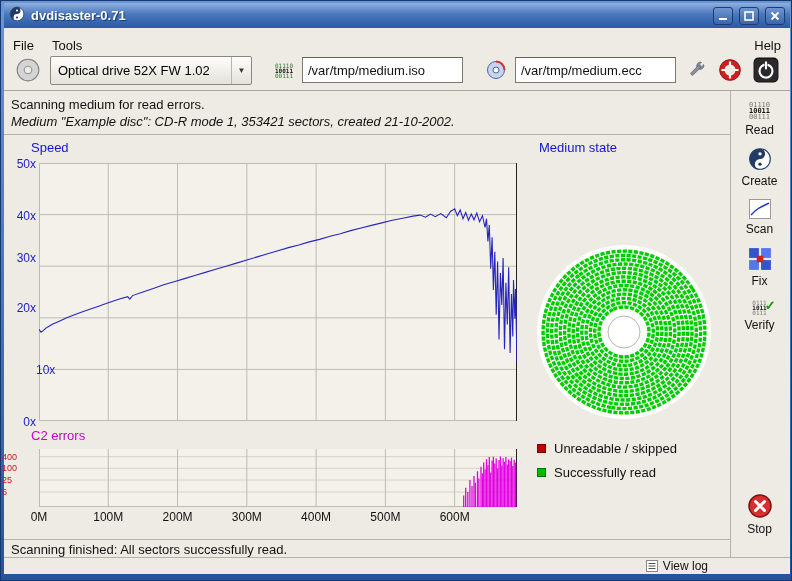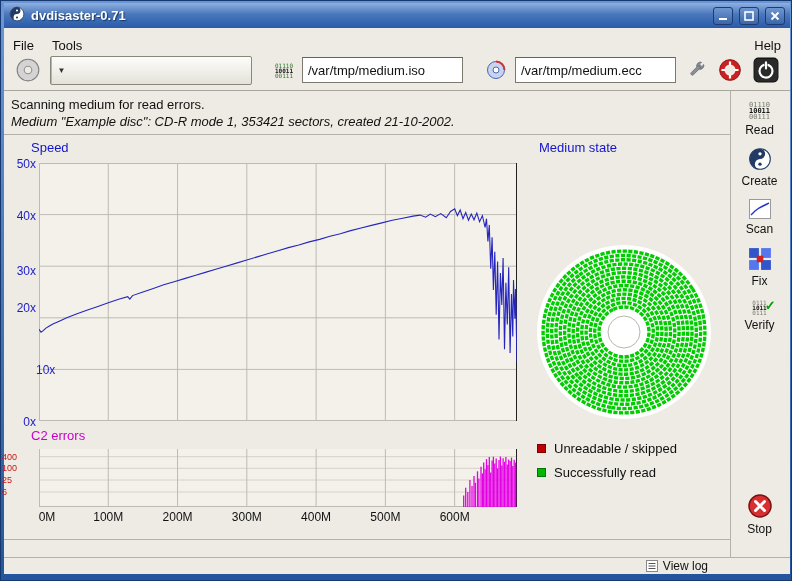--- a/index.html
+++ b/index.html
@@ -95,20 +95,21 @@
   </div>
 
   <div class="toolbar">
     <button class="tool-btn">
       <svg width="26" height="26" viewBox="0 0 24 24">
         <circle cx="12" cy="12" r="10" fill="#d4d4d4" stroke="#808080"></circle>
         <circle cx="12" cy="12" r="3.5" fill="#edebe3" stroke="#909090"></circle>
       </svg>
     </button>
     <div class="combo">
+      <span class="combo-text">Optical drive 52X FW 1.02</span>
       <span class="combo-arrow">▼</span>
     </div>
     <button class="tool-btn" style="margin-left:14px;">
       <span class="bin-icon" style="font-size:6px;line-height:5px;">
         <span style="color:#2a7a2a;">01110</span>
         <span class="mid">10011</span>
         <span style="color:#2a7a2a;">00111</span>
       </span>
     </button>
     <input class="entry" value="/var/tmp/medium.iso" style="">
@@ -167,21 +168,21 @@
       <line x1="207.82608695652172" y1="0" x2="207.82608695652172" y2="258" stroke="#bdbbb2"></line>
       <line x1="277.1014492753623" y1="0" x2="277.1014492753623" y2="258" stroke="#bdbbb2"></line>
       <line x1="346.3768115942029" y1="0" x2="346.3768115942029" y2="258" stroke="#bdbbb2"></line>
       <line x1="415.65217391304344" y1="0" x2="415.65217391304344" y2="258" stroke="#bdbbb2"></line>
       <line x1="477.5" y1="0" x2="477.5" y2="258" stroke="#222"></line>
       <polyline fill="none" stroke="#2626be" stroke-width="1.1" points="0.0,166.2 2.1,169.2 4.2,167.7 6.9,165.1 10.4,163.1 13.9,161.0 20.8,157.9 27.7,154.8 38.1,150.7 48.5,147.1 58.9,143.4 69.3,139.8 79.7,136.2 88.7,133.6 90.8,136.2 93.5,132.6 103.9,129.0 114.3,125.4 124.7,121.8 135.1,118.7 145.5,115.6 155.9,112.5 166.3,109.4 176.7,106.3 187.0,103.2 197.4,100.1 207.8,97.0 218.2,93.9 228.6,90.8 239.0,87.7 249.4,84.6 259.8,82.0 270.2,78.9 280.6,76.4 291.0,73.3 301.3,70.7 311.7,67.6 322.1,65.0 332.5,62.4 342.9,59.9 353.3,57.3 363.7,55.2 374.1,53.1 381.0,52.1 386.6,54.2 391.4,51.1 396.3,53.7 401.8,50.6 407.3,54.7 411.5,48.5 415.7,45.9 418.4,52.6 421.2,47.0 424.0,55.7 426.7,49.5 429.5,57.3 432.3,51.1 435.0,56.8 437.8,50.1 440.6,58.8 443.4,52.6 446.1,64.5 447.5,55.7 448.9,78.4 450.3,61.9 451.7,105.8 453.1,74.3 454.4,126.9 455.8,88.8 457.2,151.7 458.6,98.6 460.0,176.5 461.4,109.9 462.8,141.9 464.1,94.9 465.5,186.3 466.9,119.7 468.3,161.5 469.7,104.2 471.1,189.9 472.5,131.1 473.8,173.4 474.5,117.1 475.9,155.8 476.6,125.9 478.0,199.2"></polyline>
     </svg>
   <div id="speed-ylabels">
       <span style="top: -6px;">50x</span>
       <span style="top: 45.6px;">40x</span>
-      <span style="top: 101px;">30x</span>
+      <span style="top: 88px;">30x</span>
       <span style="top: 138px;">20x</span>
       <span style="top: 200.4px; padding-left: 40px;">10x</span>
       <span style="top: 252px;">0x</span>
     </div>
   <svg id="c2-svg" width="478" height="58" viewBox="0 0 478 58">
       <line x1="0" y1="7.7" x2="478" y2="7.7" stroke="#d4d2c8"></line>
       <line x1="0" y1="19.3" x2="478" y2="19.3" stroke="#d4d2c8"></line>
       <line x1="0" y1="31.0" x2="478" y2="31.0" stroke="#d4d2c8"></line>
       <line x1="0" y1="43.0" x2="478" y2="43.0" stroke="#d4d2c8"></line>
       <line x1="0.5" y1="0" x2="0.5" y2="58" stroke="#bdbbb2"></line>
@@ -229,21 +230,21 @@
       <line x1="475.2" y1="58" x2="475.2" y2="10.7" stroke="#e400e4" stroke-width="1.3"></line>
       <line x1="476.6" y1="58" x2="476.6" y2="13.5" stroke="#e400e4" stroke-width="1.3"></line>
     </svg>
   <div id="c2-ylabels">
       <span style="top: 2.69351px;">400</span>
       <span style="top: 14.3333px;">100</span>
       <span style="top: 25.9732px;">25</span>
       <span style="top: 37.9557px;">6</span>
     </div>
   <div id="x-axis-labels">
-      <span style="left: 8px;">0M</span>
+      <span style="left: 0px;">0M</span>
       <span style="left: 69.2754px;">100M</span>
       <span style="left: 138.551px;">200M</span>
       <span style="left: 207.826px;">300M</span>
       <span style="left: 277.101px;">400M</span>
       <span style="left: 346.377px;">500M</span>
       <span style="left: 415.652px;">600M</span>
     </div>
 
   <svg id="disc-svg" width="182" height="182" viewBox="0 0 182 182">
       <circle cx="91" cy="91" r="87" fill="#ffffff"></circle>
@@ -328,20 +329,21 @@
 
   <button class="side-btn" style="top:488px;height:50px;">
     <svg width="26" height="26" viewBox="0 0 26 26">
       <circle cx="13" cy="13" r="11" fill="#d83030" stroke="#7c1010" stroke-width="1.5"></circle>
       <path d="M8.5 8.5 L17.5 17.5 M17.5 8.5 L8.5 17.5" stroke="#fff" stroke-width="3" stroke-linecap="round"></path>
     </svg>
     <span>Stop</span>
   </button>
 
   <div class="hline" style="left:3px;top:538px;width:727px;"></div>
+  <div class="footer-status">Scanning finished: All sectors successfully read.</div>
   <div class="hline" style="left:3px;top:556px;width:786px;"></div>
   <div class="bottombar">
     <button class="viewlog-btn">
       <svg width="12" height="12" viewBox="0 0 12 12">
         <rect x="0.5" y="0.5" width="11" height="11" fill="#fff" stroke="#888"></rect>
         <path d="M2.5 3.5 h7 M2.5 6 h7 M2.5 8.5 h7" stroke="#555" stroke-width="1"></path>
       </svg>
       <span>View log</span>
     </button>
   </div>

